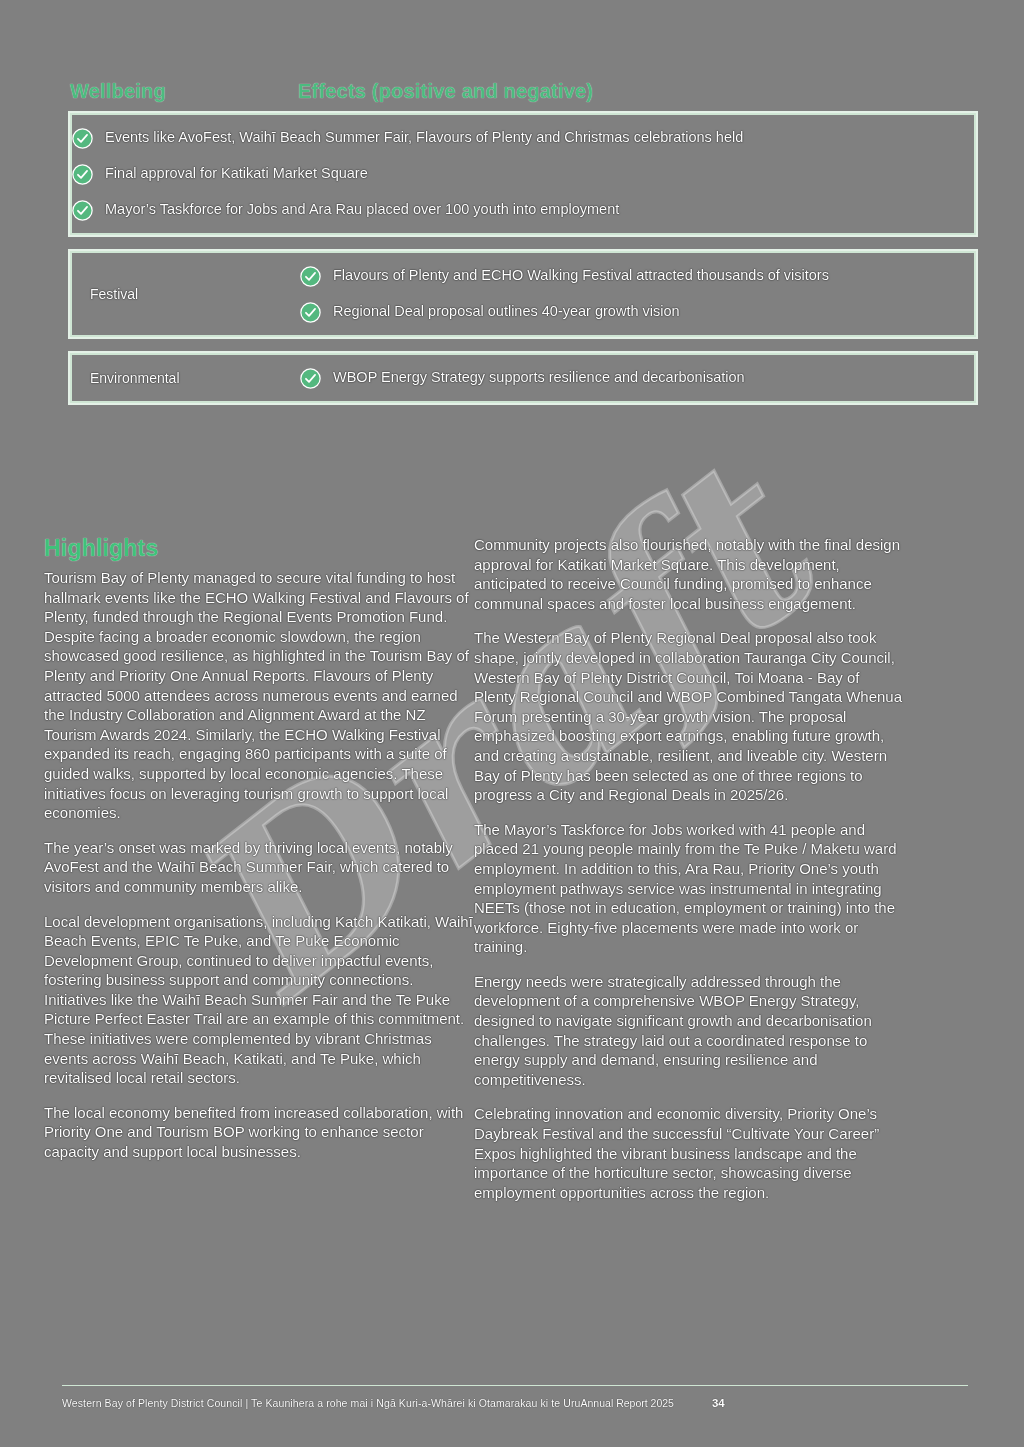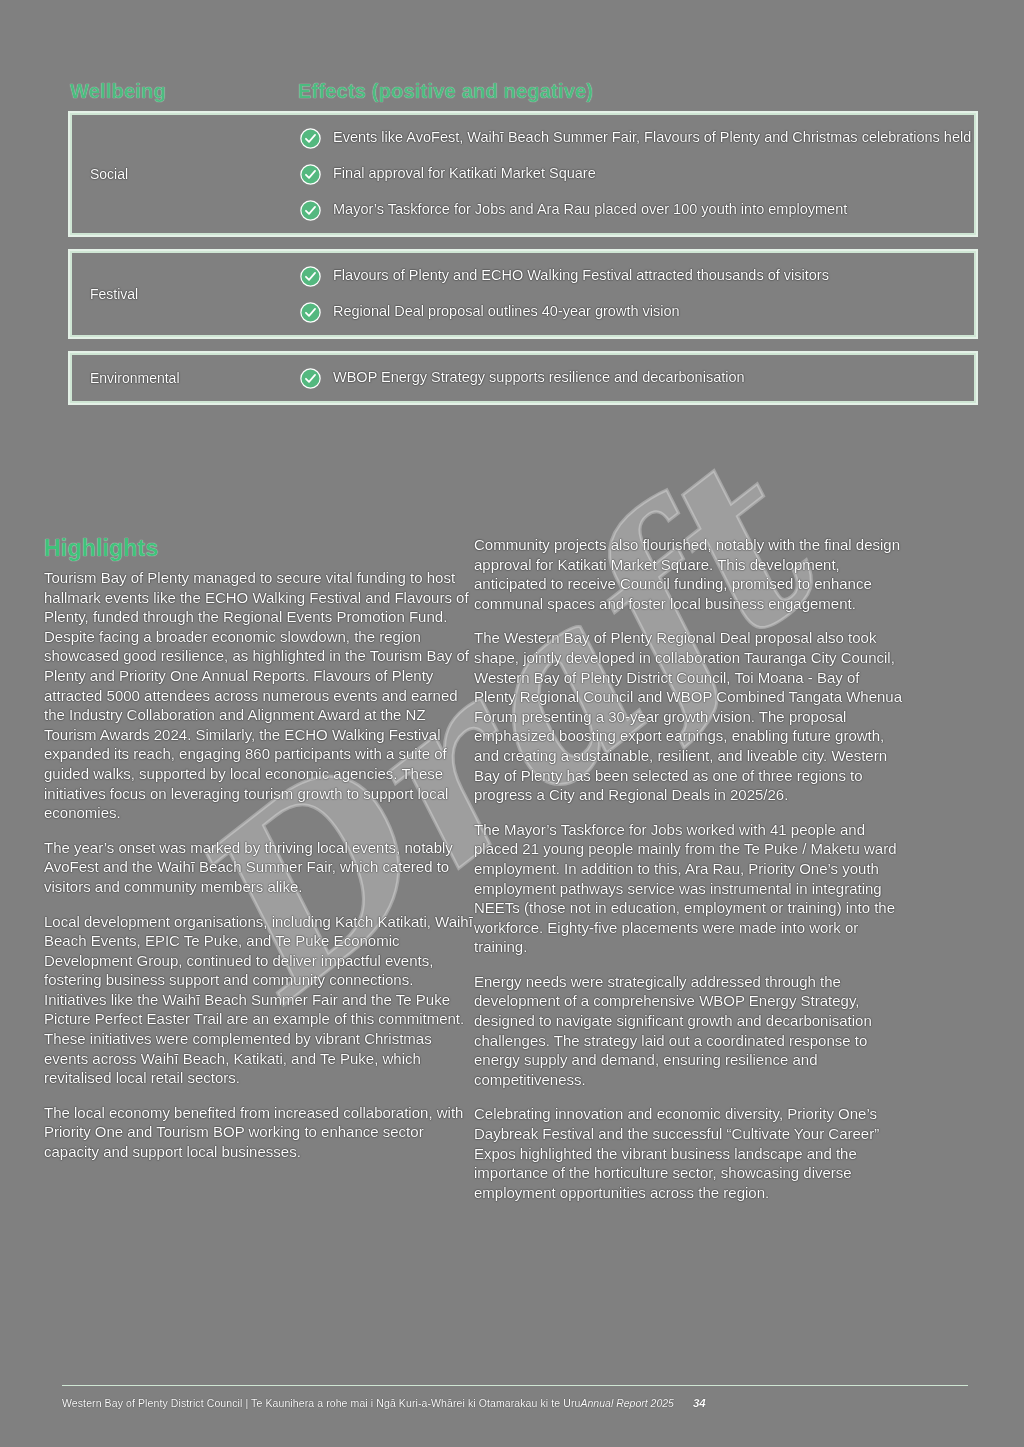--- a/index.html
+++ b/index.html
@@ -161,22 +161,21 @@
   }
   .footer-left {
     color: #ffffff;
     font-size: 10.5px;
     letter-spacing: 0.1px;
     text-shadow: 0 0 1px rgba(0,0,0,0.9);
   }
   .footer-right {
     display: flex;
     align-items: baseline;
-    gap: 19px;
-    font-style: italic;
+    gap: 38px;
   }
   .footer-doc {
     color: #ffffff;
     font-size: 10.5px;
     text-shadow: 0 0 1px rgba(0,0,0,0.9);
   }
   .footer-page {
     color: #ffffff;
     font-size: 11.5px;
     font-weight: 700;
@@ -192,21 +191,20 @@
     <span>Draft</span>
   </div>
 
   <div class="tbl-wrap">
     <div class="tbl-head">
       <div class="th c1">Wellbeing</div>
       <div class="th c2">Effects (positive and negative)</div>
     </div>
     <div id="table-body">
         <div class="row">
-          <div class="cat">Social</div>
           <div class="effects">
             <div class="eff">
               <span class="check"><svg viewBox="0 0 24 24" width="21" height="21">
                   <circle cx="12" cy="12" r="11" fill="#54b87f" stroke="#ffffff" stroke-width="1.4"></circle>
                   <path d="M6.8 12.3 L10.3 15.8 L17.2 7.9" fill="none" stroke="#ffffff" stroke-width="2" stroke-linecap="round" stroke-linejoin="round"></path>
                 </svg></span>
               <span class="eff-text">Events like AvoFest, Waihī Beach Summer Fair, Flavours of Plenty and Christmas celebrations held</span>
             </div>
             <div class="eff">
               <span class="check"><svg viewBox="0 0 24 24" width="21" height="21">

